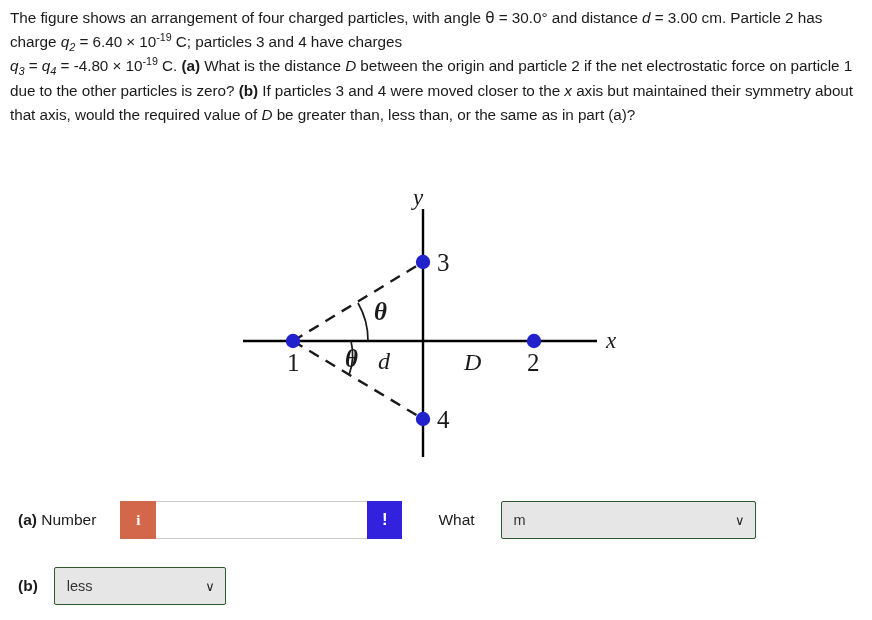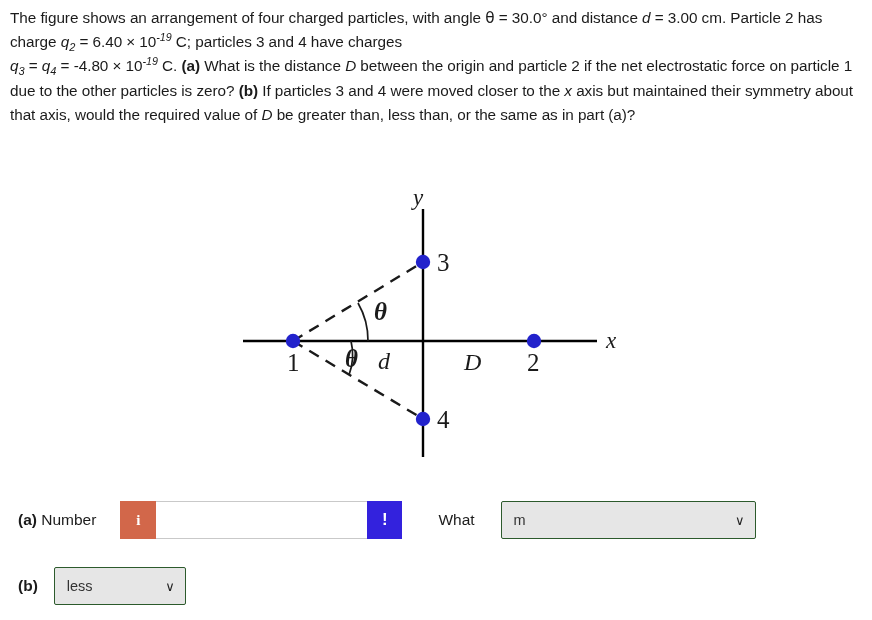--- a/index.html
+++ b/index.html
@@ -32,21 +32,20 @@
   .problem sub {
     font-size: 0.72em;
     font-style: italic;
     vertical-align: -0.32em;
     line-height: 0;
   }
   .problem sup {
     font-size: 0.70em;
     vertical-align: 0.52em;
     line-height: 0;
-    font-style: italic;
   }
   .problem .theta { font-family: "DejaVu Sans", sans-serif; }
   .problem .deg { letter-spacing: 0; }
 
   
   .figure {
     position: absolute;
     left: 0px;
     top: 183px;
     width: 872px;
@@ -144,21 +143,21 @@
     position: absolute;
     right: 11px;
     top: 50%;
     transform: translateY(-50%);
     pointer-events: none;
     color: #222222;
     font-size: 13px;
     line-height: 1;
   }
   .sel-units { width: 255px; }
-  .sel-b { width: 132px; }
+  .sel-b { width: 172px; }
 
   .answer-b {
     position: absolute;
     left: 18px;
     top: 566px;
     display: flex;
     align-items: center;
     height: 40px;
   }
   .lbl-b {

